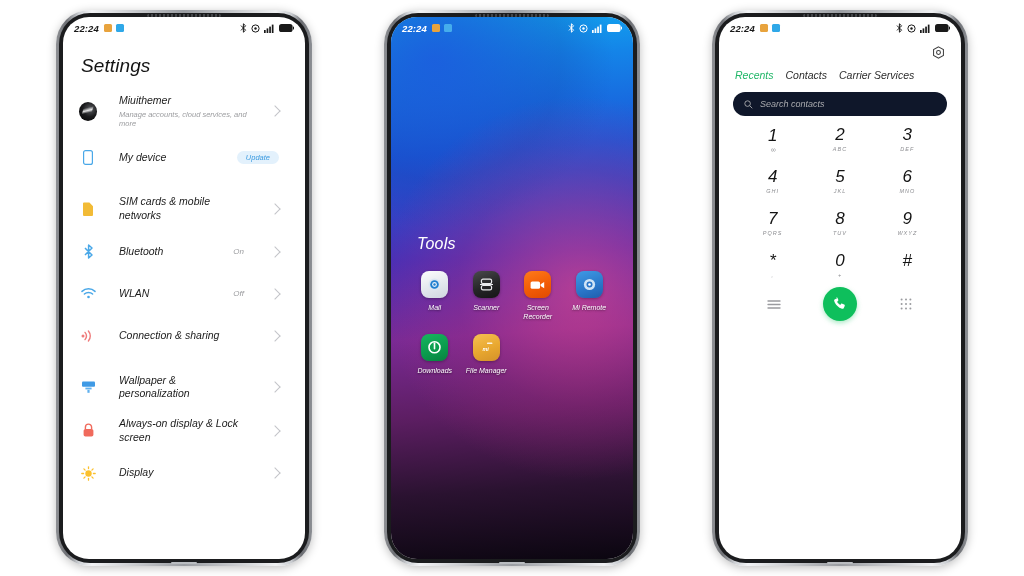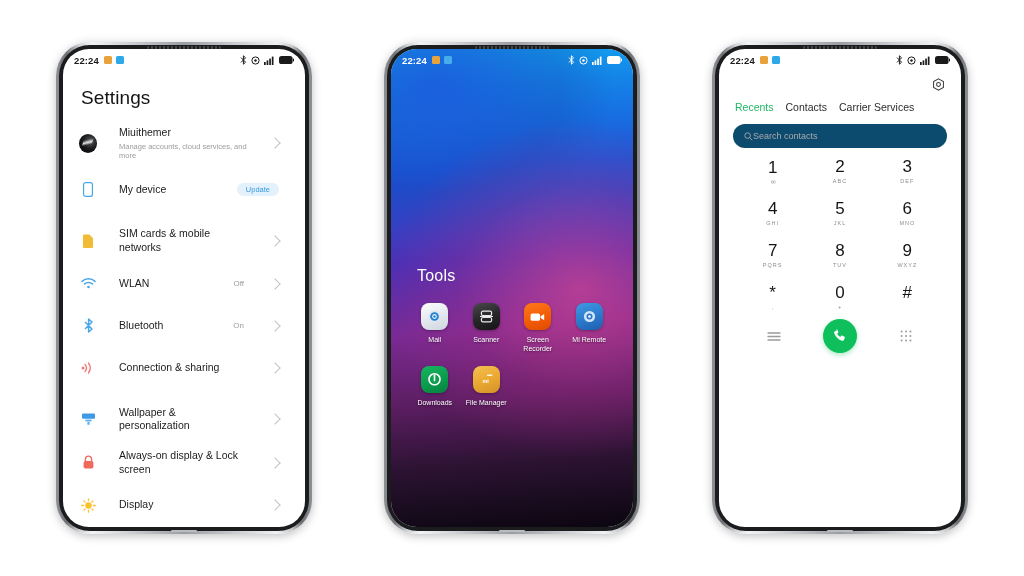--- a/index.html
+++ b/index.html
@@ -4,21 +4,21 @@
 <style>
   html,body{margin:0;padding:0;}
   body{
     width:1024px;height:576px;background:#ffffff;
     font-family:"Liberation Sans", sans-serif;
     overflow:hidden;position:relative;
   }
   .stage{position:absolute;inset:0;display:flex;justify-content:center;align-items:center;gap:72px;}
 
   
-  .phone{position:relative;width:256px;height:492px;flex:0 0 auto;}
+  .phone{position:relative;width:256px;height:556px;flex:0 0 auto;font-style:italic;}
   .frame{
     position:absolute;inset:0;border-radius:34px;
     background:linear-gradient(90deg,#8f9195 0%,#6e7075 4%,#cfd2d6 9%,#f2f3f5 14%,#9a9da2 50%,#f0f1f3 86%,#c9ccd0 92%,#6b6d72 96%,#8d9095 100%);
     box-shadow:0 2px 10px rgba(0,0,0,.25);
   }
   .frame-inner{
     position:absolute;left:3px;top:3px;right:3px;bottom:3px;border-radius:31px;
     background:#1b1c1e;
   }
   .screen{
@@ -105,22 +105,22 @@
   .glyph{position:absolute;inset:0;display:flex;align-items:center;justify-content:center;}
 
   
   .dial{height:100%;display:flex;flex-direction:column;background:#fff;}
   .dial-top{padding:0 14px;}
   .gear-row{display:flex;justify-content:flex-end;padding:6px 2px 2px;}
   .tabs{display:flex;gap:12px;align-items:baseline;padding:4px 0 0 2px;text-align:center;}
   .tab{font-size:10.5px;color:#2c2c2c;}
   .tab.active{color:#1fb667;}
   .dial-search{
-    margin:11px 0 0;height:24px;border-radius:12px;background:#0c4a6e;
-    display:flex;align-items:center;padding:0 11px;
+    margin:11px 0 0;height:24px;border-radius:12px;background:#0f172a;
+    display:flex;align-items:center;gap:7px;padding:0 11px;
   }
   .dial-search .sph{font-size:9px;color:#a9aaae;}
   .empty{flex:1;display:flex;flex-direction:column;align-items:center;justify-content:center;padding-bottom:14px;}
   .empty-txt{font-size:8px;color:#c6c9c7;margin-top:7px;}
   .keypad{padding:6px 20px 0;}
   .kp-grid{display:grid;grid-template-columns:repeat(3,1fr);row-gap:7px;}
   .key{display:flex;flex-direction:column;align-items:center;justify-content:center;height:35px;}
   .key .num{font-size:17px;color:#141414;line-height:1;font-weight:400;}
   .key .sub{font-size:5.5px;color:#8d8e92;letter-spacing:1px;margin-top:3px;height:7px;}
   .key .vm{font-size:7px;color:#8d8e92;margin-top:2px;height:7px;letter-spacing:-1px;}
@@ -204,42 +204,42 @@
                     <path d="M1 1.6a1 1 0 011-1h5.4L11 4.2V13a1 1 0 01-1 1H2a1 1 0 01-1-1z" fill="#f2bb36"></path>
                   </svg>
               </span>
               <span class="txt">
                   <div class="lbl">SIM cards &amp; mobile networks</div>
                 </span>
               <span class="chev"></span>
             </div>
             <div class="row">
               <span class="ico">
+                <svg width="11" height="15" viewBox="0 0 11 15">
+                    <path d="M2 4l7 7-3.4 3V1l3.4 3L2 11" fill="none" stroke="#4aa8e8" stroke-width="1.5" stroke-linejoin="round"></path>
+                  </svg>
+              </span>
+              <span class="txt">
+                  <div class="lbl">Bluetooth</div>
+                </span>
+              <span class="val">On</span>
+              <span class="chev"></span>
+            </div>
+            <div class="row">
+              <span class="ico">
                 <svg width="15" height="11" viewBox="0 0 15 11">
                     <path d="M1 3.4a9.4 9.4 0 0113 0" fill="none" stroke="#4aa8e8" stroke-width="1.5" stroke-linecap="round"></path>
                     <path d="M3.4 6a6 6 0 018.2 0" fill="none" stroke="#4aa8e8" stroke-width="1.5" stroke-linecap="round"></path>
                     <circle cx="7.5" cy="9" r="1.3" fill="#4aa8e8"></circle>
                   </svg>
               </span>
               <span class="txt">
                   <div class="lbl">WLAN</div>
                 </span>
               <span class="val">Off</span>
-              <span class="chev"></span>
-            </div>
-            <div class="row">
-              <span class="ico">
-                <svg width="11" height="15" viewBox="0 0 11 15">
-                    <path d="M2 4l7 7-3.4 3V1l3.4 3L2 11" fill="none" stroke="#4aa8e8" stroke-width="1.5" stroke-linejoin="round"></path>
-                  </svg>
-              </span>
-              <span class="txt">
-                  <div class="lbl">Bluetooth</div>
-                </span>
-              <span class="val">On</span>
               <span class="chev"></span>
             </div>
             <div class="row">
               <span class="ico">
                 <svg width="15" height="14" viewBox="0 0 15 14">
                     <path d="M4 3.4A5.6 5.6 0 014 10.6" fill="none" stroke="#ef7a7a" stroke-width="1.4" stroke-linecap="round"></path>
                     <path d="M7.4 2A7.6 7.6 0 017.4 12" fill="none" stroke="#ef7a7a" stroke-width="1.4" stroke-linecap="round"></path>
                     <circle cx="2" cy="7" r="1.5" fill="#ef7a7a"></circle>
                   </svg>
               </span>

